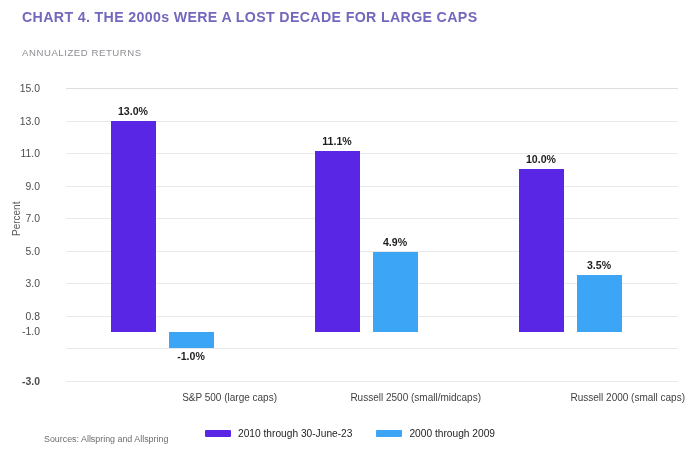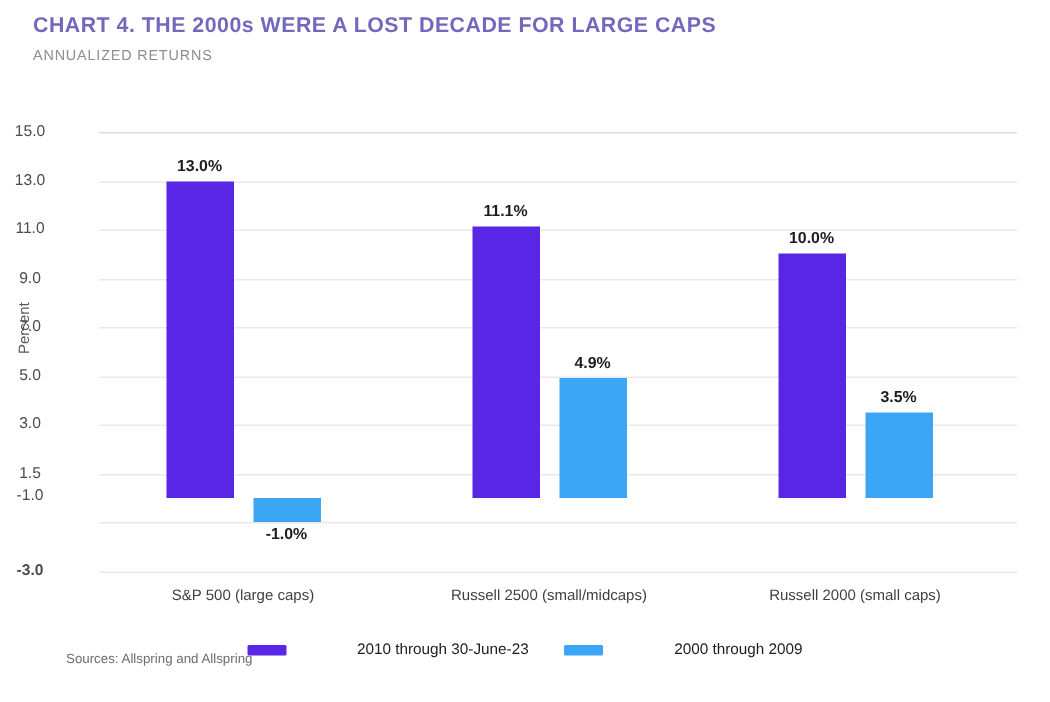--- a/index.html
+++ b/index.html
@@ -28,21 +28,21 @@
     white-space: nowrap;
     line-height: 18px;
   }
   #chart-subtitle {
     font-size: 9.6px;
     font-weight: normal;
     letter-spacing: 0.55px;
     color: #8d8d93;
     white-space: nowrap;
     line-height: 14px;
-    margin-top: 5px;
+    margin-top: 20px;
   }
 
   
   #plot-area {
     position: absolute;
     left: 66px;
     top: 88px;
     width: 612px;
     height: 293px;     
   }
@@ -54,21 +54,21 @@
     height: 1px;
     background: #e9e9ec;
   }
   .gridline.top-line { background: #dededf; }
 
   
   .ytick {
     position: absolute;
     right: 638px;               
     width: 40px;
-    text-align: center;
+    text-align: right;
     font-size: 10.4px;
     color: #4c4c4f;
     transform: translateY(-50%);
     white-space: nowrap;
   }
 
   #yaxis-label {
     position: absolute;
     left: 11px;
     top: 236px;
@@ -96,39 +96,39 @@
     color: #1d1d1f;
     font-family: Liberation Sans, sans-serif;
     white-space: nowrap;
   }
 
   
   .xtick {
     position: absolute;
     top: 392px;
     width: 230px;
-    text-align: center;
+    text-align: right;
     font-size: 10px;
     color: #3f3f42;
     white-space: nowrap;
   }
 
   
   #legend {
     position: absolute;
     left: 0; right: 0;
     top: 428px;
     display: flex;
     justify-content: center;
     align-items: center;
     gap: 24px;
   }
   .legend-item { display: flex; align-items: center; gap: 7px; }
   .legend-swatch { width: 26px; height: 7px; border-radius: 1px; }
-  .legend-text { font-size: 10.2px; color: #1e1e20; white-space: nowrap; margin-left: 40px; }
+  .legend-text { font-size: 10.2px; color: #1e1e20; white-space: nowrap; }
 
   
   #source-note {
     position: absolute;
     left: 44px;
     top: 434px;
     font-size: 8.9px;
     color: #6e6e72;
     white-space: nowrap;
   }
@@ -159,21 +159,21 @@
         <div class="gridline" style="top: 293px;"></div>
       </div>
     <div id="yticks">
         <div class="ytick" style="top: 0px;">15.0</div>
         <div class="ytick" style="top: 32.5556px;">13.0</div>
         <div class="ytick" style="top: 65.1111px;">11.0</div>
         <div class="ytick" style="top: 97.6667px;">9.0</div>
         <div class="ytick" style="top: 130.222px;">7.0</div>
         <div class="ytick" style="top: 162.778px; margin-left: 44px;">5.0</div>
         <div class="ytick" style="top: 195.333px;">3.0</div>
-        <div class="ytick" style="top: 227.889px;">1.5</div>
+        <div class="ytick" style="top: 227.889px;">0.8</div>
         <div class="ytick" style="top: 243px;">-1.0</div>
         <div class="ytick" style="top: 293px; font-weight: bold;">-3.0</div>
       </div>
     <div id="bars">
         <div class="bar s1" style="left: 44.5px; top: 32.5556px; height: 211.611px; background: rgb(89, 38, 230);"></div>
         <div class="bar-label" style="left: 27px; top: 16.5556px;">13.0%</div>
         <div class="bar s2" style="left: 102.5px; top: 244.167px; height: 16.2778px; background: rgb(61, 165, 245);"></div>
         <div class="bar-label" style="left: 85px; top: 262.444px;">-1.0%</div>
         <div class="bar s1" style="left: 248.5px; top: 63.4833px; height: 180.683px; background: rgb(89, 38, 230);"></div>
         <div class="bar-label" style="left: 231px; top: 47.4833px;">11.1%</div>

